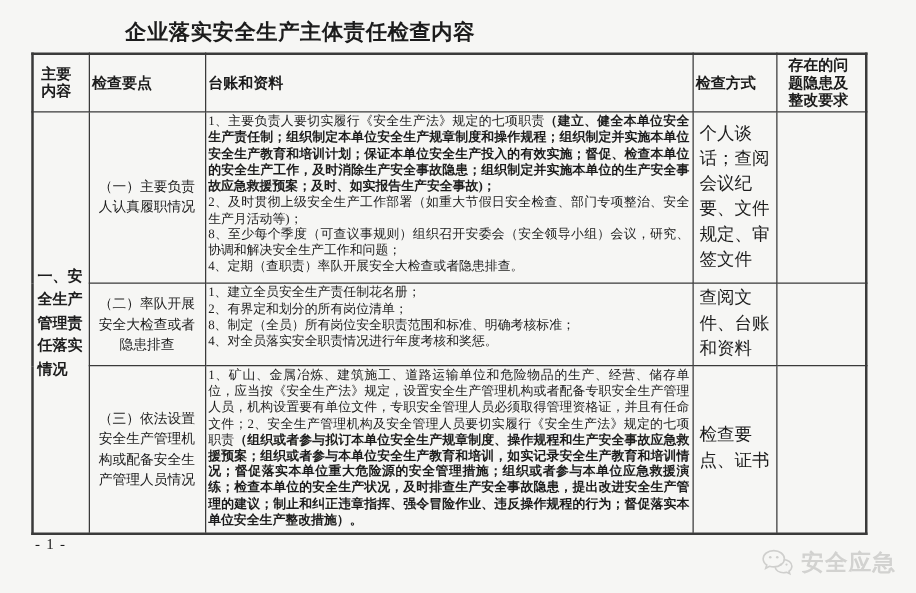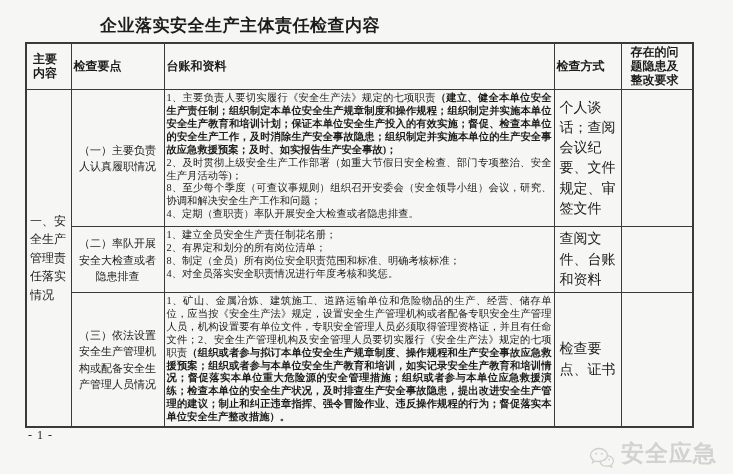--- a/index.html
+++ b/index.html
@@ -29,21 +29,21 @@
     border:1px solid var(--border);
     overflow:hidden;
   }
   .check-table th{
     font-size:12px;font-weight:bold;text-align:left;
     line-height:1.15;padding:2px;
   }
   th.th-main{padding:2px 6px;}
   th.th-problems{padding:2px 9px;}
   td.main-content-cell{
-    font-size:12px;font-weight:normal;line-height:1.55;
+    font-size:12px;font-weight:bold;line-height:1.55;
     padding:0 3px;text-align:left;vertical-align:middle;
   }
   td.check-point-cell{
     font-size:11px;line-height:1.5;padding:2px 5px;
     vertical-align:middle;text-align:center;
   }
   td.work-standard-cell{
     font-size:10.3px;line-height:1.25;padding:2px 2px;
     vertical-align:top;text-align:justify;
   }
@@ -52,24 +52,24 @@
     font-size:14px;line-height:1.45;padding:2px 5px;
     vertical-align:middle;text-align:left;
   }
   td.problems-cell{background:transparent;}
   .page-number{
     position:absolute;left:28px;top:428px;
     font-size:12px;letter-spacing:1px;
   }
   .watermark{
     position:absolute;right:16px;top:438px;
-    display:flex;align-items:flex-end;gap:6px;
+    display:flex;align-items:center;gap:6px;
     color:var(--watermark);
     font-family:"Liberation Sans","DejaVu Sans",sans-serif;
-    font-size:23px;font-weight:bold;letter-spacing:1px;
+    font-size:18px;font-weight:bold;letter-spacing:1px;
     user-select:none;
   }
   .wm-icon{display:inline-flex;}
 </style>
 </head>
 <body>
 
 <div class="doc-title">企业落实安全生产主体责任检查内容</div>
 
 <table class="check-table">

